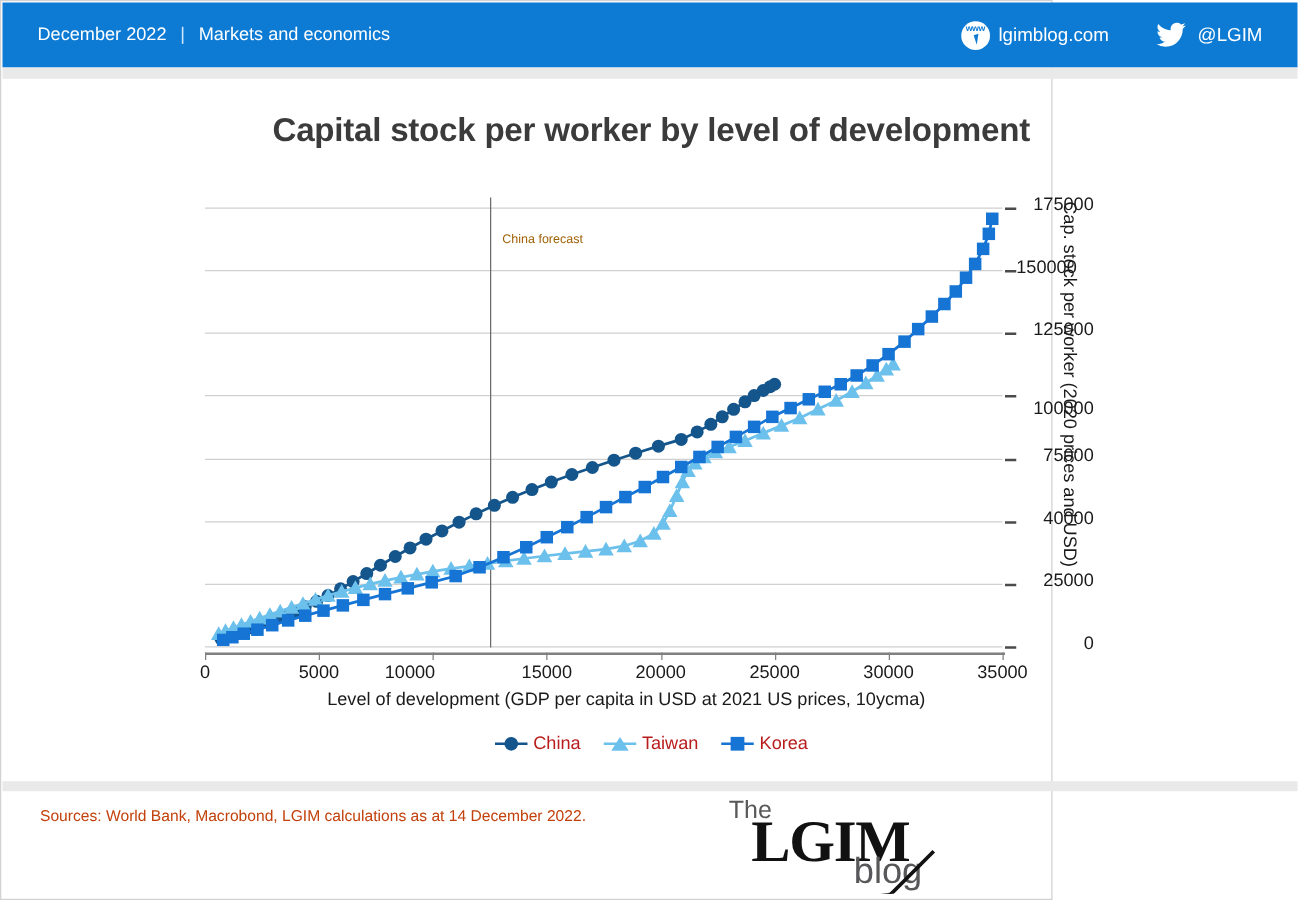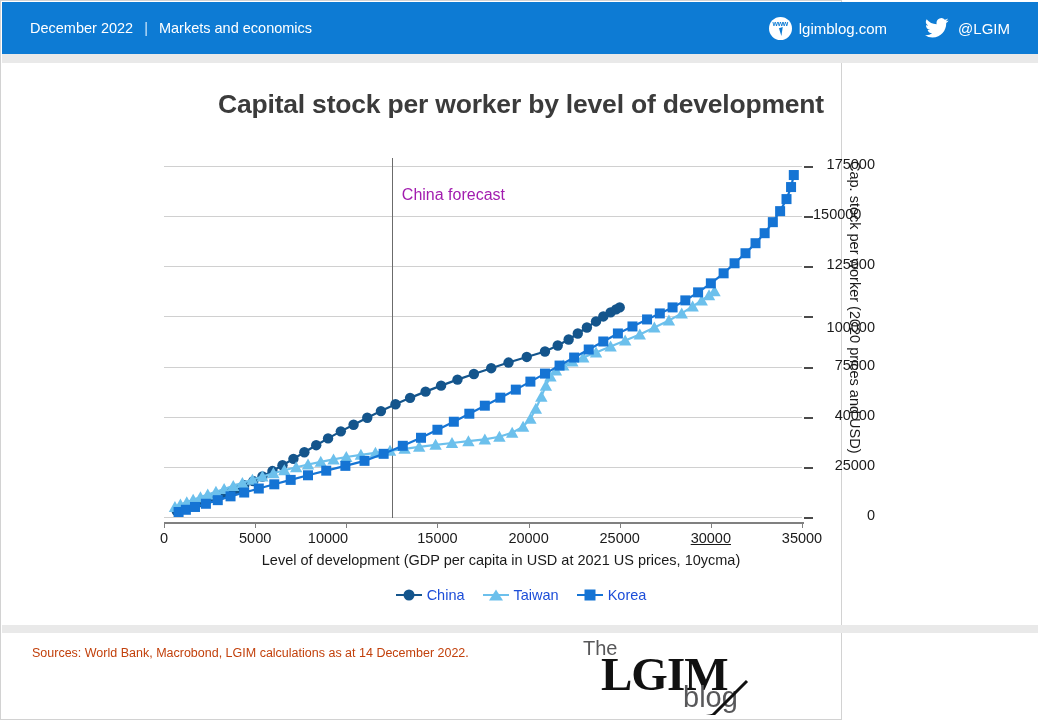--- a/index.html
+++ b/index.html
@@ -88,21 +88,21 @@
     position: absolute; left: 0; width: 638px;
     height: 1px; background: #d0d0d0;
   }
   #forecast-line {
     position: absolute;
     top: -8px; height: 360px; width: 1px;
     background: #6b6b6b;
   }
   #forecast-label {
     position: absolute;
-    font-size: 16px; color: #a21caf;
+    font-size: 10px; color: #a16207;
     white-space: nowrap;
   }
   #plot-svg { position: absolute; left: 0; top: 0; }
 
   
   #x-axis-line {
     position: absolute; left: 163px; top: 521px;
     width: 640px; height: 2px; background: #808080;
   }
   .xtick-mark {
@@ -135,21 +135,21 @@
     font-size: 14.5px; color: #1a1a1a;
     white-space: nowrap;
   }
 
   
   #legend {
     position: absolute; left: 0; top: 586px; width: 1040px;
     display: flex; justify-content: center; align-items: center;
     gap: 18px;
   }
-  .legend-item { display: flex; align-items: center; gap: 5px; font-size: 14.5px; color: #1d4ed8; }
+  .legend-item { display: flex; align-items: center; gap: 5px; font-size: 14.5px; color: #b91c1c; }
   .lg-line { width: 26px; height: 2.5px; position: relative; display: inline-block; }
   .lg-mark {
     position: absolute; left: 50%; top: 50%;
     transform: translate(-50%,-50%);
   }
   .lg-circle { width: 11px; height: 11px; border-radius: 50%; }
   .lg-square { width: 11px; height: 11px; }
   .lg-tri { width: 0; height: 0; border-left: 7px solid transparent; border-right: 7px solid transparent; }
 
   
@@ -391,21 +391,21 @@
       <div class="xtick-label" style="left: 219.143px;">5000</div>
       <div class="xtick-mark" style="left: 345.286px;"></div>
       <div class="xtick-label" style="left: 292px;">10000</div>
       <div class="xtick-mark" style="left: 436.429px;"></div>
       <div class="xtick-label" style="left: 401.429px;">15000</div>
       <div class="xtick-mark" style="left: 527.571px;"></div>
       <div class="xtick-label" style="left: 492.571px;">20000</div>
       <div class="xtick-mark" style="left: 618.714px;"></div>
       <div class="xtick-label" style="left: 583.714px;">25000</div>
       <div class="xtick-mark" style="left: 709.857px;"></div>
-      <div class="xtick-label" style="left: 674.857px; text-decoration: underline;">30000</div>
+      <div class="xtick-label" style="left: 674.857px;">30000</div>
       <div class="xtick-mark" style="left: 801px;"></div>
       <div class="xtick-label" style="left: 766px;">35000</div>
       <div class="ytick-mark" style="top: 516px;"></div>
       <div class="ytick-label" style="top: 506px; width: 62px; text-align: right;">0</div>
       <div class="ytick-mark" style="top: 465.857px;"></div>
       <div class="ytick-label" style="top: 455.857px; width: 62px; text-align: right;">25000</div>
       <div class="ytick-mark" style="top: 415.714px;"></div>
       <div class="ytick-label" style="top: 405.714px; width: 62px; text-align: right;">40000</div>
       <div class="ytick-mark" style="top: 365.571px;"></div>
       <div class="ytick-label" style="top: 355.571px; width: 62px; text-align: right;">75000</div>

